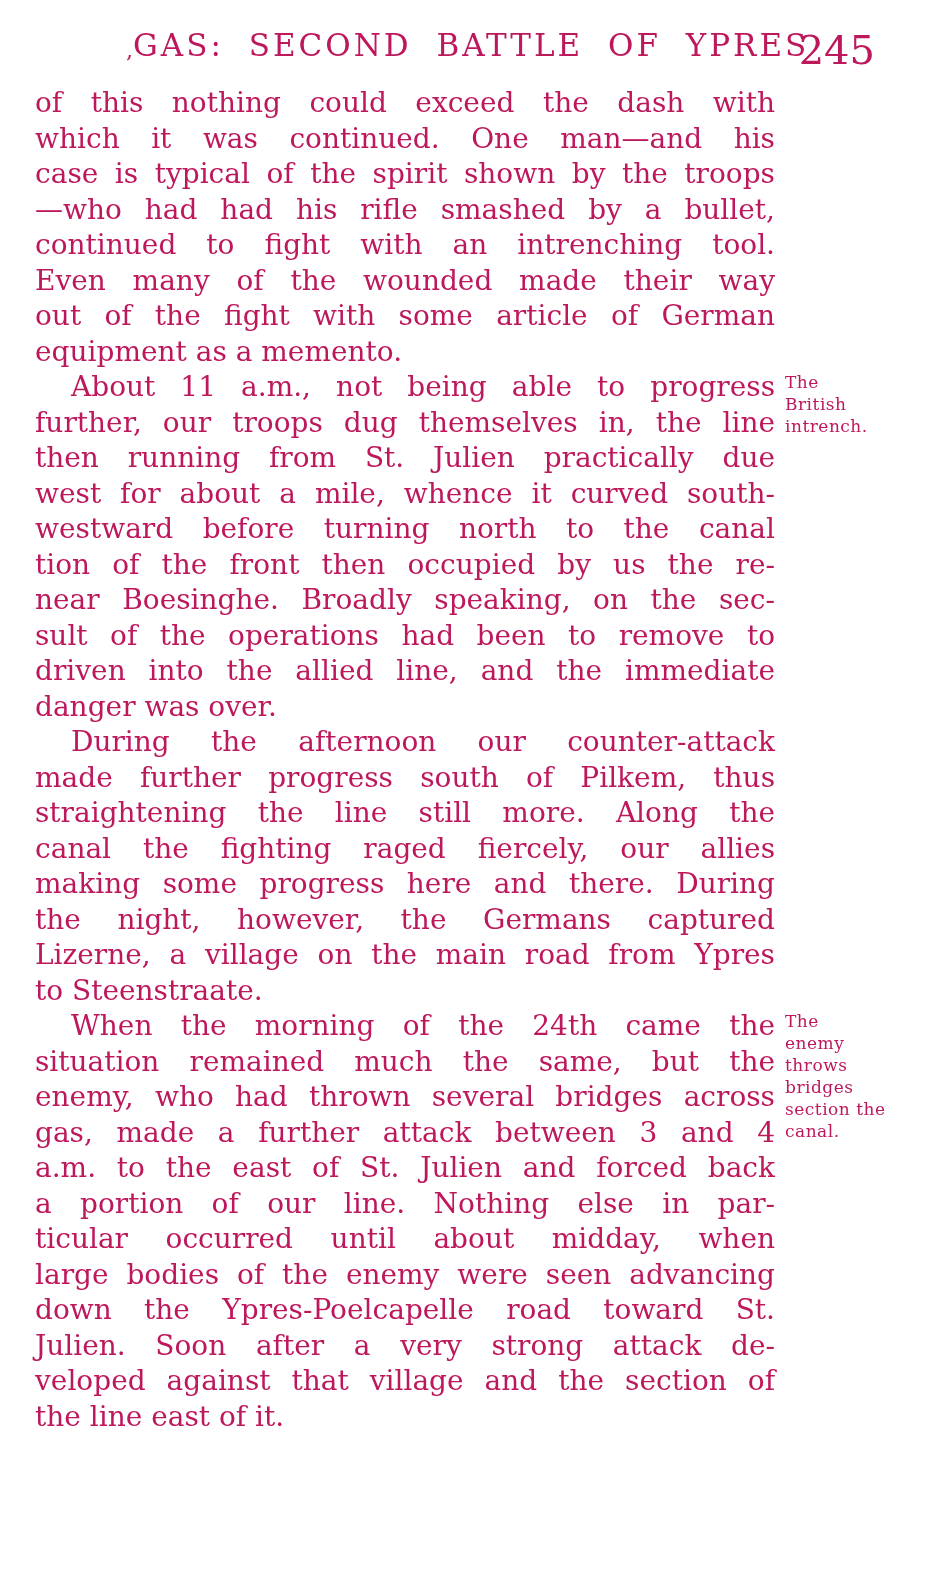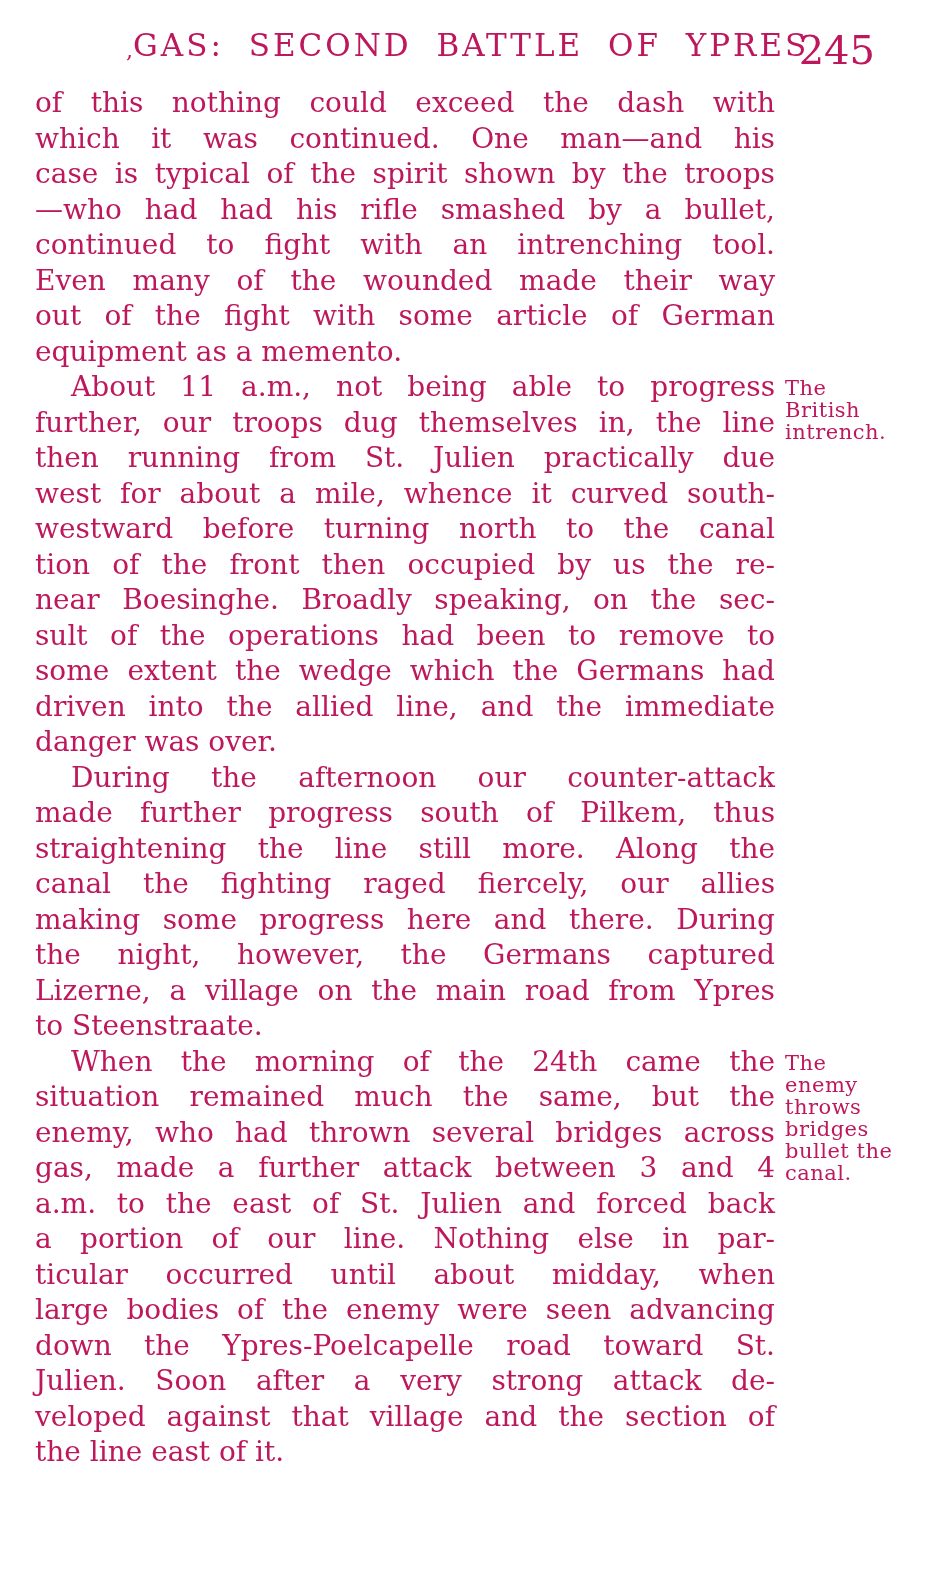--- a/index.html
+++ b/index.html
@@ -66,23 +66,23 @@
     text-align-last: left;
     -moz-text-align-last: left;
   }
   .line.indent {
     text-indent: 36px;
   }
   
   .margin-note {
     position: absolute;
     left: 750px;
-    top: 8px;
+    top: 2px;
     width: 165px;
-    font-size: 21px;
+    font-size: 17px;
     line-height: 22px;
     letter-spacing: 0.5px;
     text-align: left;
     white-space: nowrap;
   }
 </style>
 </head>
 <body>
 
 <div class="page">
@@ -103,21 +103,20 @@
       </div>
       <div class="para">
         <div class="line indent">About 11 a.m., not being able to progress</div>
         <div class="line">further, our troops dug themselves in, the line</div>
         <div class="line">then running from St. Julien practically due</div>
         <div class="line">west for about a mile, whence it curved south-</div>
         <div class="line">westward before turning north to the canal</div>
         <div class="line">tion of the front then occupied by us the re-</div>
         <div class="line">near Boesinghe. Broadly speaking, on the sec-</div>
         <div class="line">sult of the operations had been to remove to</div>
-        <div class="line">some extent the wedge which the Germans had</div>
         <div class="line">driven into the allied line, and the immediate</div>
         <div class="line last">danger was over.</div>
         <div class="margin-note">
           <div>The</div>
           <div>British</div>
           <div>intrench.</div>
         </div>
       </div>
       <div class="para">
         <div class="line indent">During the afternoon our counter-attack</div>
@@ -140,18 +139,18 @@
         <div class="line">large bodies of the enemy were seen advancing</div>
         <div class="line">down the Ypres-Poelcapelle road toward St.</div>
         <div class="line">Julien. Soon after a very strong attack de-</div>
         <div class="line">veloped against that village and the section of</div>
         <div class="line last">the line east of it.</div>
         <div class="margin-note">
           <div>The</div>
           <div>enemy</div>
           <div>throws</div>
           <div>bridges</div>
-          <div>bullet the</div>
+          <div>section the</div>
           <div>canal.</div>
         </div>
       </div>
     </div>
 </div>
 
 </body></html>

